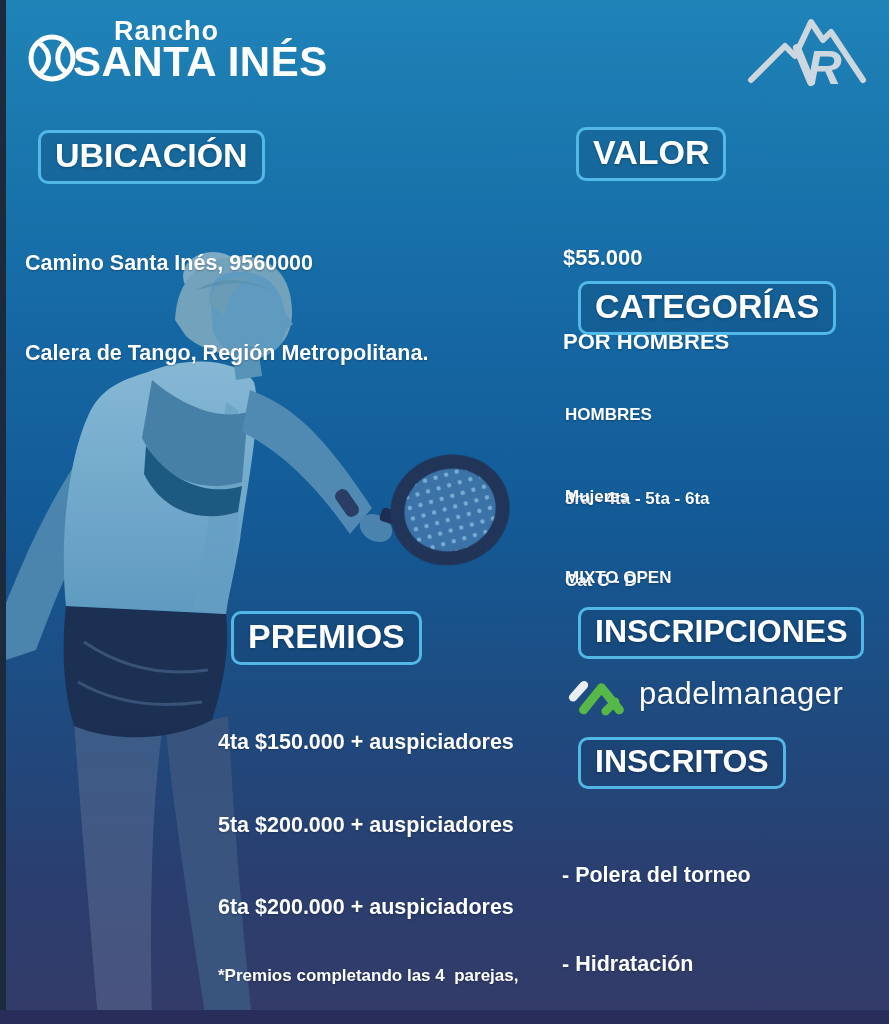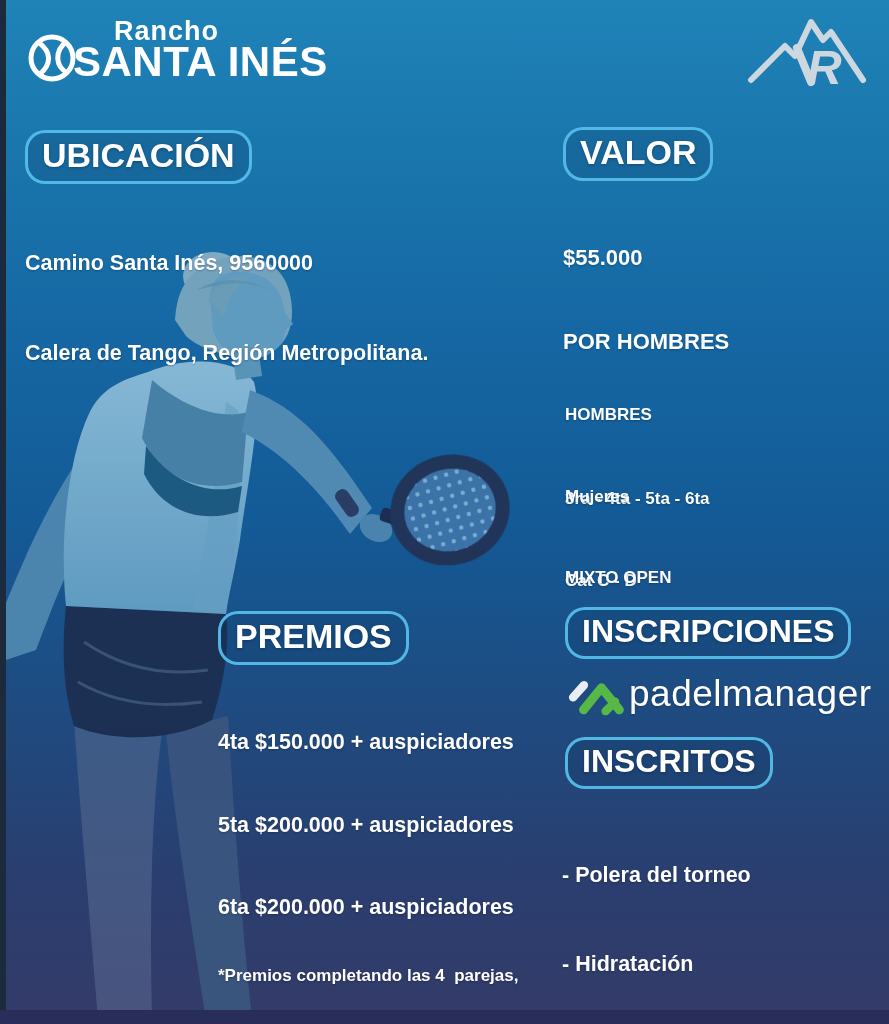--- a/index.html
+++ b/index.html
@@ -10,34 +10,34 @@
   }
   .abs{position:absolute;}
   
   .left-strip{left:0;top:0;width:6px;height:1024px;background:#1b2a3c;}
   .bottom-strip{left:0;top:1010px;width:889px;height:14px;background:#282e59;}
   
   .brand-rancho{left:68px;top:16px;font-size:27px;font-weight:700;letter-spacing:1px;margin-left:46px;}
   .brand-main{left:73px;top:38px;font-size:42px;font-weight:800;letter-spacing:.5px;white-space:nowrap;}
   
   .tbox{
-    display:inline-block;border:3px solid rgba(85,190,235,.95);border-radius:20px;
+    display:inline-block;border:3px solid rgba(85,190,235,.95);border-radius:10px;
     background:rgba(12,58,100,.22);padding:3px 14px 6px;font-weight:800;font-size:34px;
-    text-shadow:0 1px 3px rgba(0,20,40,.35);white-space:nowrap;
+    text-shadow:0 1px 3px rgba(0,20,40,.35);white-space:nowrap;margin-left:13px;
   }
   .tbox.small{font-size:32px;}
   .btxt{font-weight:700;text-shadow:0 1px 2px rgba(0,20,40,.3);white-space:pre;}
   .ubicacion-text{left:25px;top:188px;font-size:21.5px;line-height:30px;}
   .valor-text{left:563px;top:188px;font-size:22px;line-height:28px;}
   .cat-block{left:565px;font-size:17px;line-height:28px;}
   .premios-list{left:218px;top:674px;font-size:21.5px;line-height:27.5px;}
   .premios-foot{left:218px;top:923px;font-size:17px;line-height:21px;font-weight:700;text-shadow:0 1px 2px rgba(0,20,40,.3);white-space:pre;}
   .inscritos-list{left:562px;top:802px;font-size:21.5px;line-height:29.5px;}
   .pm-row{left:567px;top:668px;display:flex;align-items:center;}
-  .pm-text{font-size:37px;font-weight:500;letter-spacing:.5px;text-shadow:0 1px 2px rgba(0,20,40,.3);}
+  .pm-text{font-size:31px;font-weight:500;letter-spacing:.5px;margin-left:10px;text-shadow:0 1px 2px rgba(0,20,40,.3);}
 </style>
 </head>
 <body>
 
 <div id="poster">
 
   <svg class="abs" style="left:0;top:250px;" width="520" height="770" viewBox="0 0 520 770" aria-hidden="true">
     <defs>
       <linearGradient id="tankGrad" x1="0" y1="0" x2="0" y2="1">
         <stop offset="0" stop-color="#8dbdd8"></stop>
@@ -111,20 +111,21 @@
     <div>Camino Santa Inés, 9560000</div>
     <div>Calera de Tango, Región Metropolitana.</div>
   </div>
 
   <div class="abs tbox" style="left:563px;top:127px;">VALOR</div>
   <div class="abs btxt valor-text">
     <div>$55.000</div>
     <div>POR HOMBRES</div>
   </div>
 
+  <div class="abs tbox" style="left:565px;top:281px;">CATEGORÍAS</div>
   <div class="abs btxt cat-block" style="top:345px;">
     <div>HOMBRES</div>
     <div>3ra - 4ta - 5ta - 6ta</div>
   </div>
   <div class="abs btxt cat-block" style="top:427px;">
     <div>Mujeres</div>
     <div>Cat C - D</div>
   </div>
   <div class="abs btxt cat-block" style="top:508px;">
     <div>MIXTO OPEN</div>

